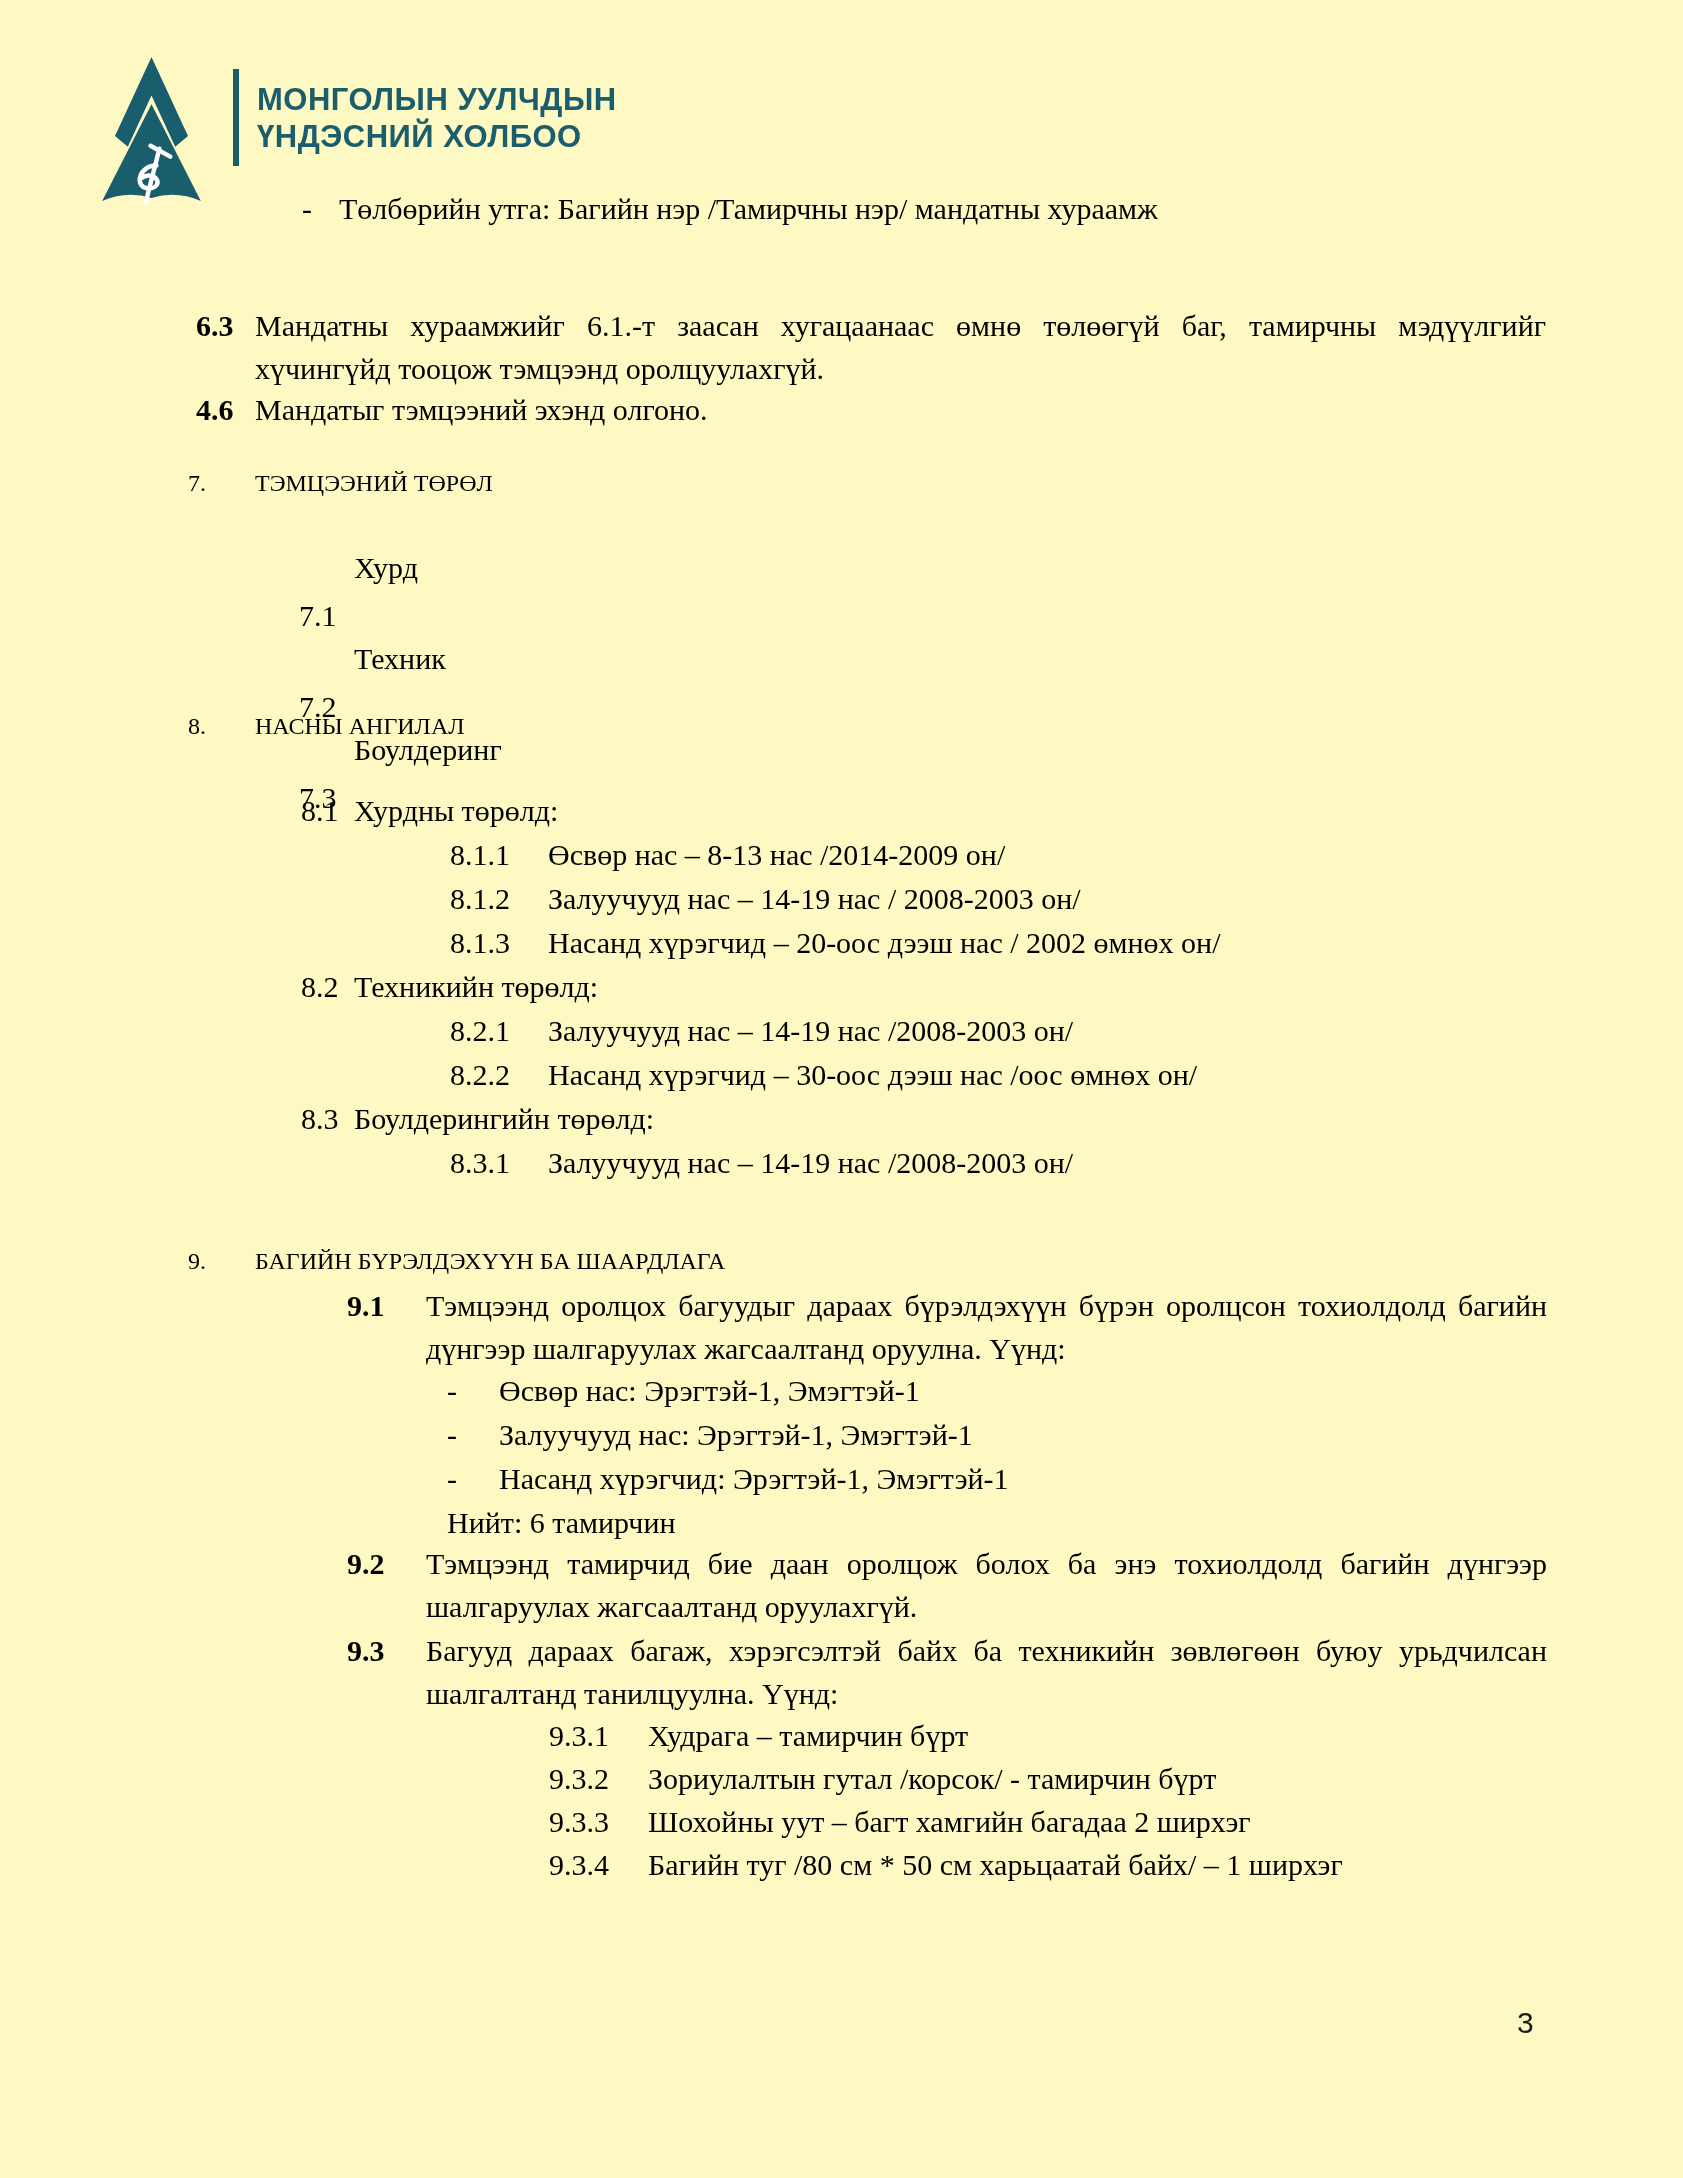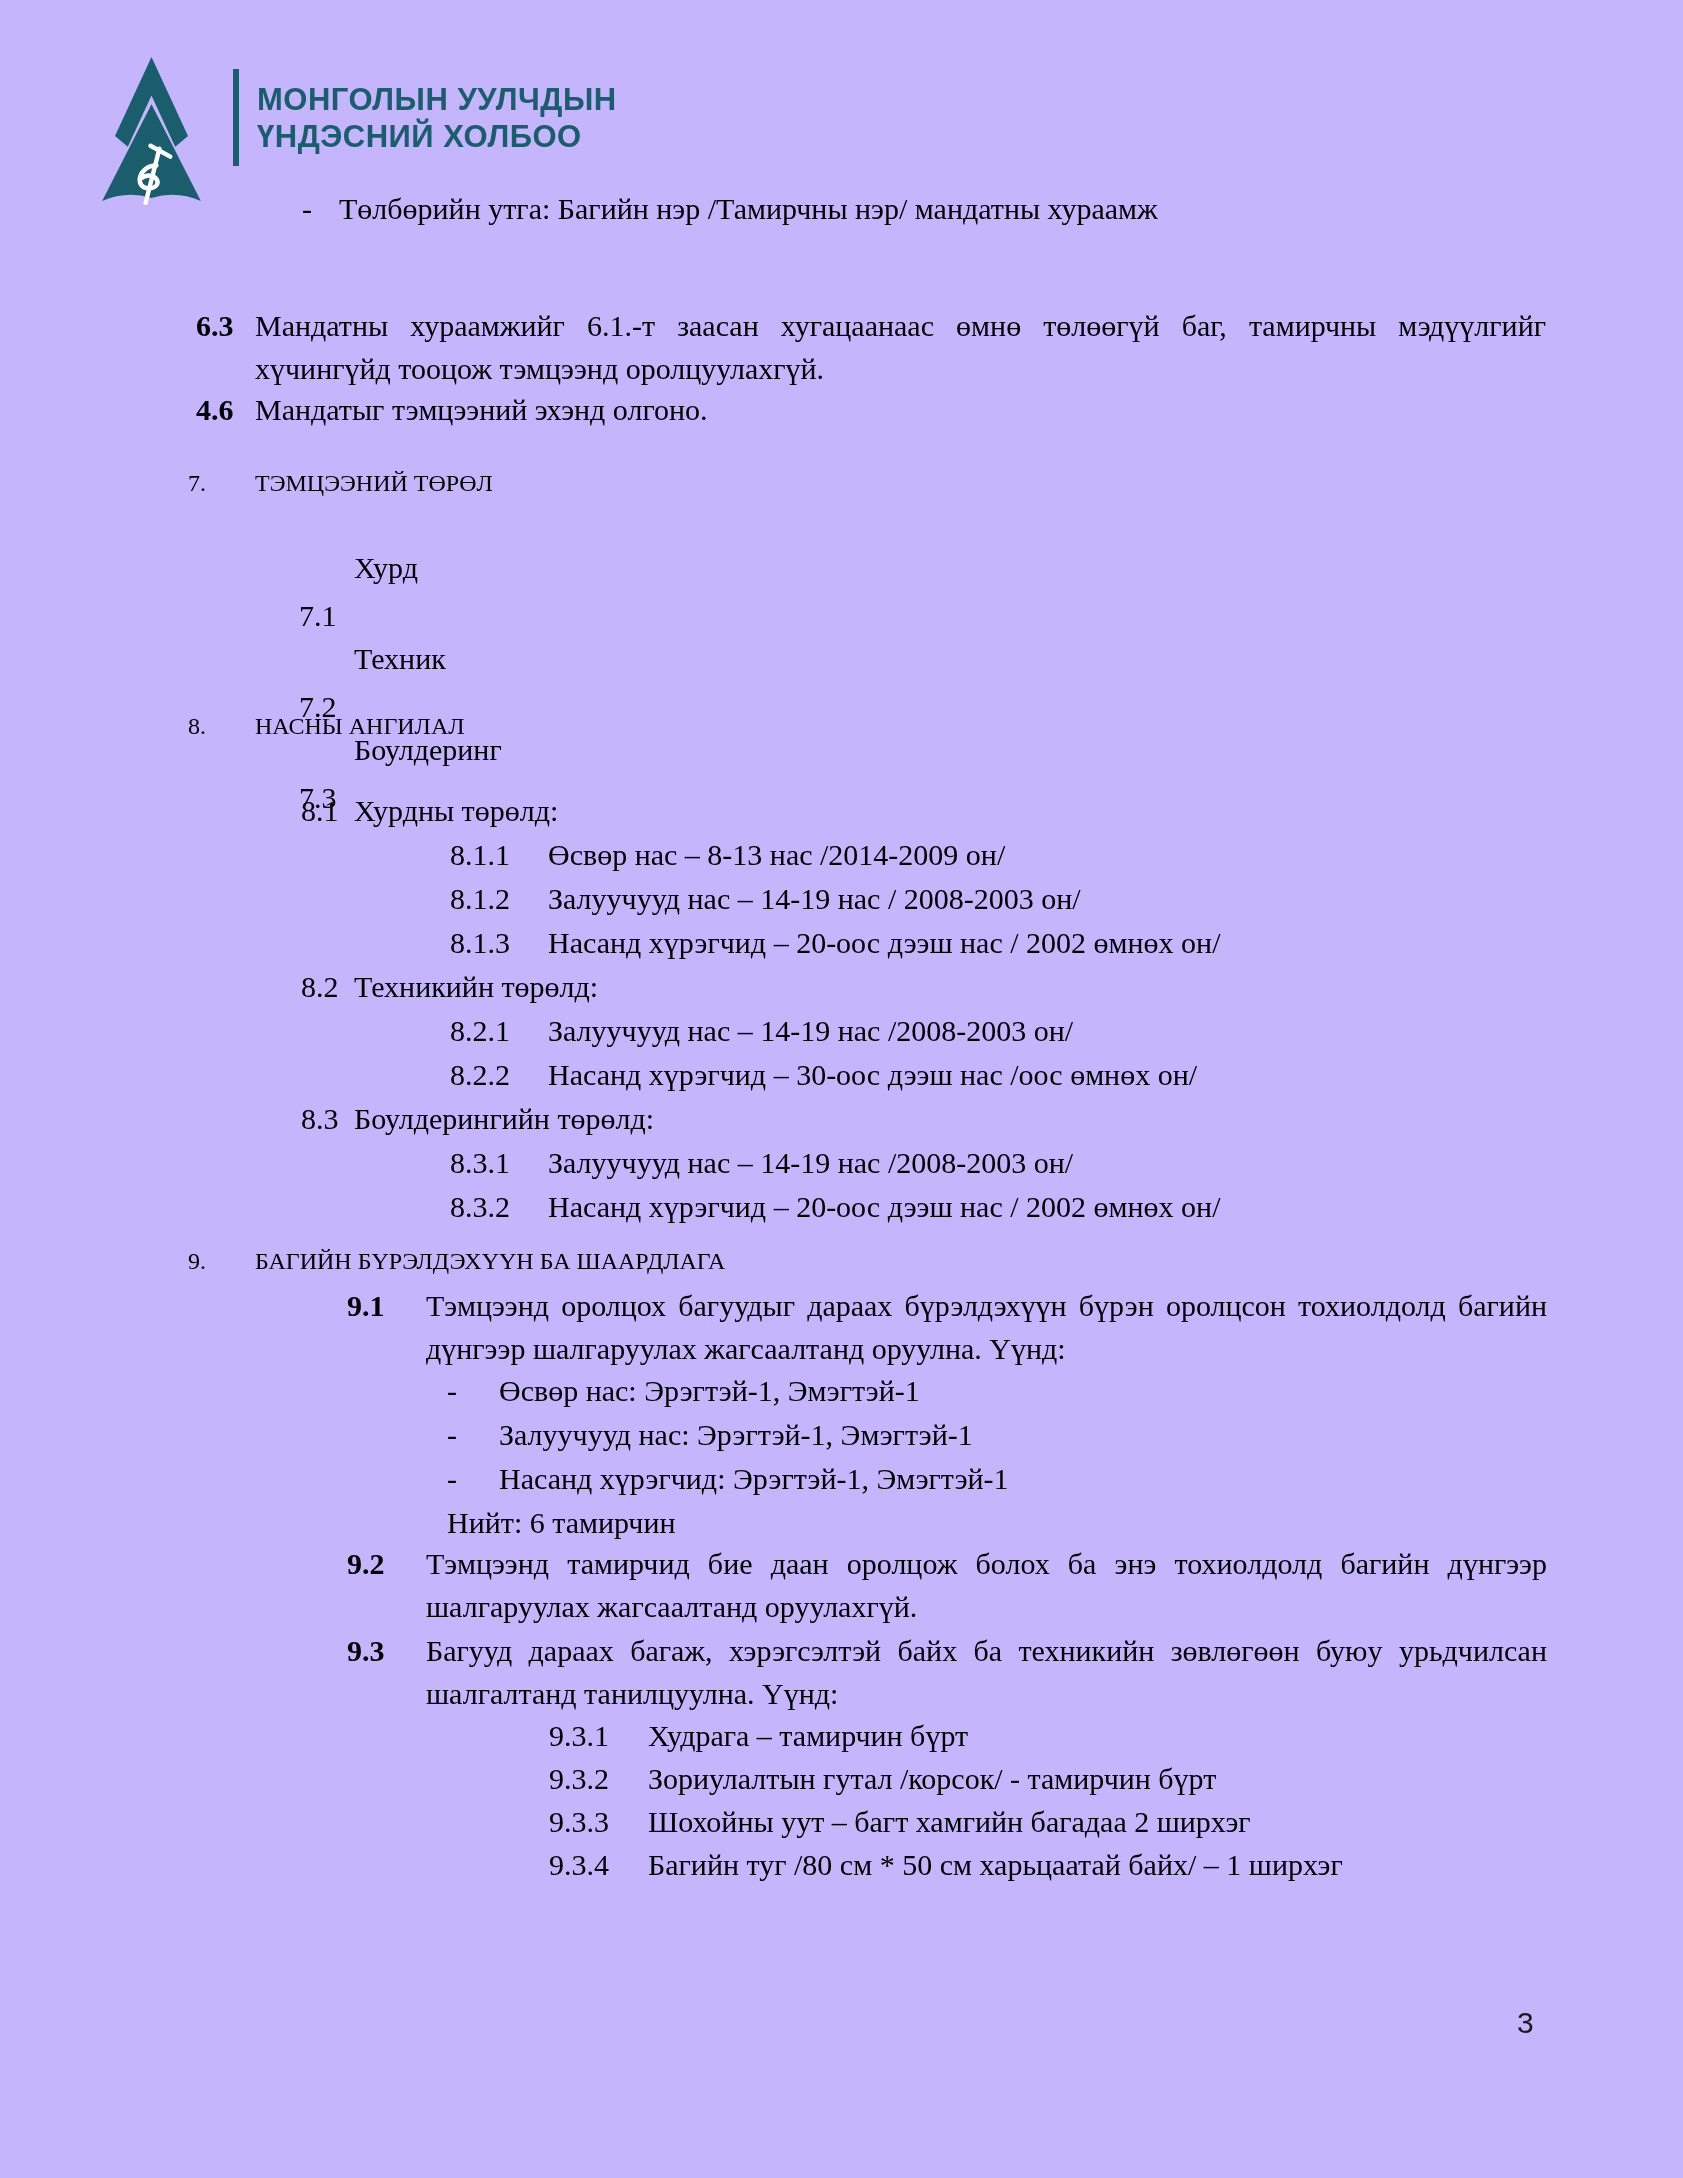--- a/index.html
+++ b/index.html
@@ -5,21 +5,21 @@
   * { margin: 0; padding: 0; box-sizing: border-box; }
   html, body { background: #ffffff; }
   body {
     width: 1683px; height: 2178px;
     font-family: "Liberation Serif", serif;
     color: #000000;
     position: relative;
   }
   .page {
     position: relative; width: 1683px; height: 2178px;
-    background: #c4b5fd; overflow: hidden;
+    background: #fef9c3; overflow: hidden;
   }
   .abs { position: absolute; }
   .body-text { font-size: 30px; line-height: 43px; }
   .lh44 { line-height: 44px; }
   .just { text-align: justify; }
   .heading { font-size: 24px; font-weight: normal; line-height: 43px; }
   .heading .hnum { display: inline-block; width: 67px; }
   .hang { position: absolute; }
   .hang .num { position: absolute; top: 0; font-weight: bold; }
   .numcol { display: inline-block; vertical-align: top; }
@@ -117,23 +117,20 @@
     </div>
     <div class="row indent-sub">
       <span class="numcol w99">8.2.2</span><span>Насанд хүрэгчид – 30-оос дээш нас /оос өмнөх он/</span>
     </div>
     <div class="row">
       <span class="numcol w54">8.3</span><span>Боулдерингийн төрөлд:</span>
     </div>
     <div class="row indent-sub">
       <span class="numcol w99">8.3.1</span><span>Залуучууд нас – 14-19 нас /2008-2003 он/</span>
     </div>
-    <div class="row indent-sub">
-      <span class="numcol w99">8.3.2</span><span>Насанд хүрэгчид – 20-оос дээш нас / 2002 өмнөх он/</span>
-    </div>
   </div>
 
   <div class="abs heading" style="left:188px; top:1240px;">
     <span class="hnum">9.</span><span>БАГИЙН БҮРЭЛДЭХҮҮН БА ШААРДЛАГА</span>
   </div>
 
   <div class="abs body-text just hang" style="left:426px; top:1284px; width:1121px;">
     <span class="num" style="left:-79px;">9.1</span>
     <span>Тэмцээнд оролцох багуудыг дараах бүрэлдэхүүн бүрэн оролцсон тохиолдолд багийн дүнгээр шалгаруулах жагсаалтанд оруулна. Үүнд:</span>
   </div>

